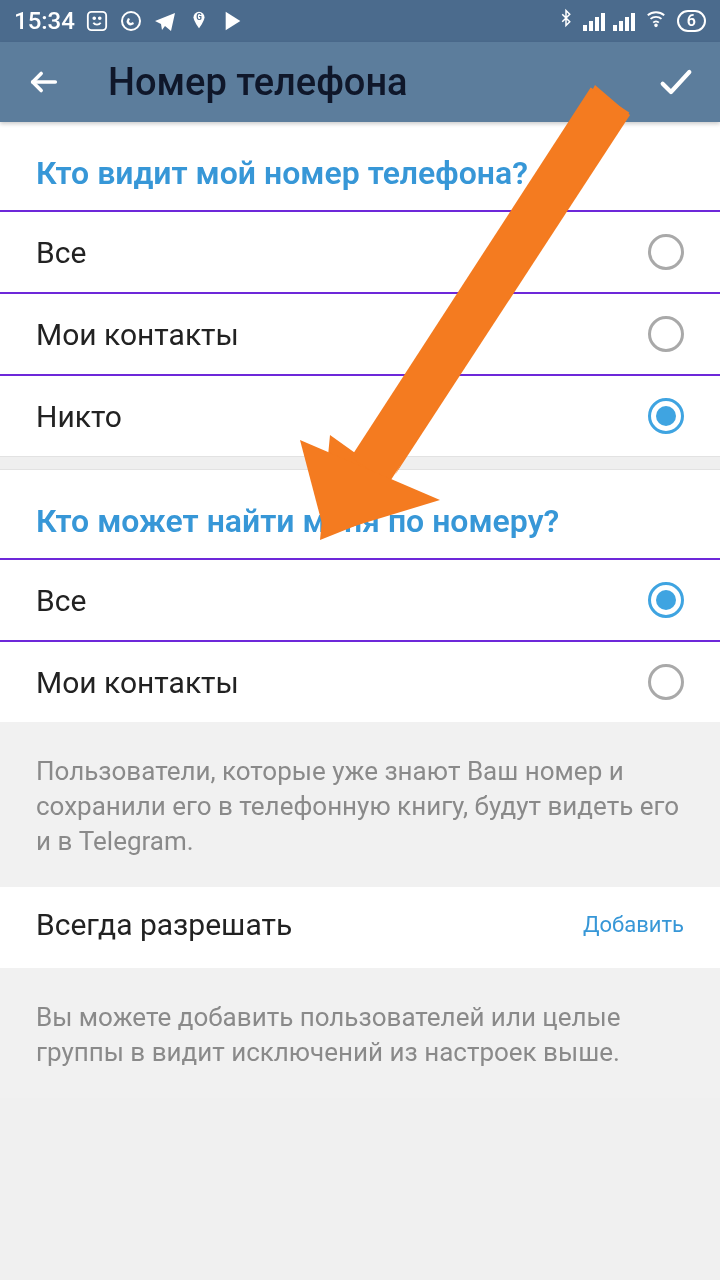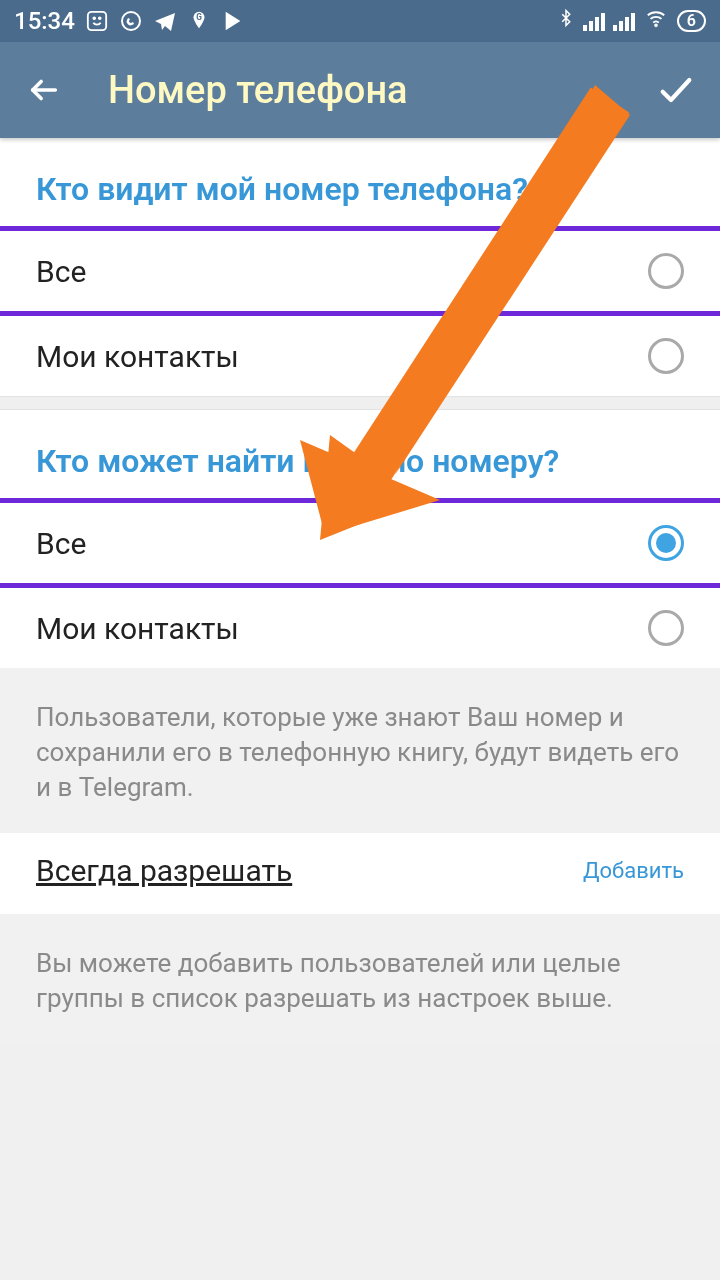--- a/index.html
+++ b/index.html
@@ -12,38 +12,38 @@
   .status-right { display: flex; align-items: center; gap: 8px; }
   .signal { display:inline-flex; align-items:flex-end; gap:2px; height:20px;}
   .signal span{ width:4px; background:#fff; }
   .signal span:nth-child(1){height:6px;}
   .signal span:nth-child(2){height:10px;}
   .signal span:nth-child(3){height:14px;}
   .signal span:nth-child(4){height:18px;}
   .battery { border:2px solid #fff; border-radius:12px; padding:1px 8px; font-size:16px; font-weight:600; line-height:16px; }
 
   
-  .app-bar { height: 96px; background: #5c7d9c; color: #fef9c3; display:flex; align-items:center; padding: 0 20px; box-shadow: 0 2px 4px rgba(0,0,0,.2); position:relative; z-index:2;}
+  .app-bar { height: 80px; background: #5c7d9c; color: #0f172a; display:flex; align-items:center; padding: 0 20px; box-shadow: 0 2px 4px rgba(0,0,0,.2); position:relative; z-index:2;}
   .app-bar .title { font-size: 38px; font-weight:500; margin-left: 40px; }
   .app-bar .flex { flex:1; }
   .icon-btn { width:48px; height:48px; display:flex; align-items:center; justify-content:center; }
 
   
   .card { background:#fff; }
   .section-header { color:#3797d7; font-size:32px; font-weight:600; padding: 32px 36px 18px; }
-  .row { display:flex; align-items:center; justify-content:space-between; padding: 22px 36px; border-top:5px solid #6d28d9; }
+  .row { display:flex; align-items:center; justify-content:space-between; padding: 22px 36px; border-top:2px solid #6d28d9; }
   .row:first-of-type { border-top:none; }
   .row .label { font-size:30px; color:#222; }
   .radio { width:36px; height:36px; border-radius:50%; border:3px solid #a9a9a9; display:flex; align-items:center; justify-content:center; }
   .radio.checked { border-color:#3fa4e1; }
   .radio.checked::after { content:""; width:20px; height:20px; border-radius:50%; background:#3fa4e1; }
   .gap { height:14px; background:#efefef; box-shadow: inset 0 1px 0 rgba(0,0,0,.05), inset 0 -1px 0 rgba(0,0,0,.05); }
   .footer-note { background:#f1f1f1; color:#8a8a8a; font-size:26px; line-height:1.35; padding: 32px 36px 28px; }
   .add-row { display:flex; align-items:center; justify-content:space-between; padding: 20px 36px 26px; }
-  .add-row .left { font-size:30px; color:#222;text-decoration:underline; }
+  .add-row .left { font-size:30px; color:#222; }
   .add-row .link { font-size:22px; color:#3797d7; font-weight:400; }
 
   
   .arrow-wrap { position:absolute; left:0; top:0; width:720px; height:1280px; pointer-events:none; z-index:5;}
 </style>
 </head>
 <body>
 
 <div class="status-bar">
   <div class="status-left">
@@ -128,20 +128,24 @@
 <div class="card">
   <div class="section-header">Кто видит мой номер телефона?</div>
   <div class="row">
     <span class="label">Все</span>
     <span class="radio"></span>
   </div>
   <div class="row">
     <span class="label">Мои контакты</span>
     <span class="radio"></span>
   </div>
+  <div class="row">
+    <span class="label">Никто</span>
+    <span class="radio checked"></span>
+  </div>
 </div>
 
 <div class="gap"></div>
 
 <div class="card">
   <div class="section-header">Кто может найти меня по номеру?</div>
   <div class="row">
     <span class="label">Все</span>
     <span class="radio checked"></span>
   </div>
@@ -151,21 +155,21 @@
   </div>
 </div>
 <div class="footer-note">Пользователи, которые уже знают Ваш номер и сохранили его в телефонную книгу, будут видеть его и в Telegram.</div>
 
 <div class="card">
   <div class="add-row">
     <span class="left">Всегда разрешать</span>
     <span class="link">Добавить</span>
   </div>
 </div>
-<div class="footer-note">Вы можете добавить пользователей или целые группы в список разрешать из настроек выше.</div>
+<div class="footer-note">Вы можете добавить пользователей или целые группы в видит исключений из настроек выше.</div>
 
 <svg class="arrow-wrap" viewBox="0 0 720 1280">
   <defs></defs>
   <polygon points="600,90 620,110 380,480 420,500 320,540 330,435 365,460" fill="#f47b20"></polygon>
   <polygon points="595,85 630,115 395,475" fill="#f47b20"></polygon>
   <line x1="610" y1="100" x2="370" y2="470" stroke="#f47b20" stroke-width="46" stroke-linecap="butt"></line>
   <polygon points="330,530 305,455 430,500" fill="#f47b20"></polygon>
   <polygon points="325,535 300,440 440,500" fill="#f47b20"></polygon>
 </svg>
 

